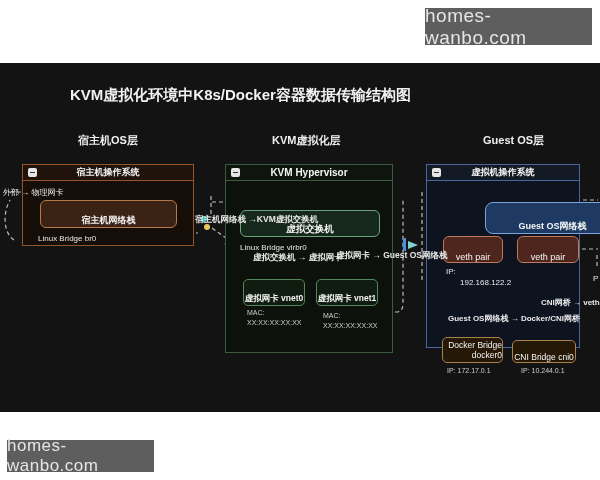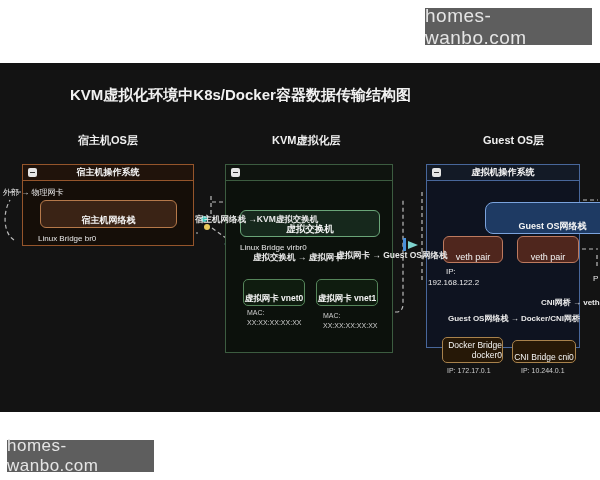--- a/index.html
+++ b/index.html
@@ -105,20 +105,21 @@
 <div class="node" style="left:40px;top:200px;width:137px;height:28px;background:#3a2315;border:1px solid #b5794a;border-radius:6px;font-size:9px;font-weight:bold;">
   <span>宿主机网络栈</span>
 </div>
 <div class="lbl small" style="left:38px;top:234px;">Linux Bridge br0</div>
 <div class="lbl small" style="left:3px;top:187px;">外部 → 物理网卡</div>
 <div class="lbl" style="left:152px;top:214px;font-size:8.5px;font-weight:bold;margin-left:43px;">宿主机网络栈 →KVM虚拟交换机</div>
 
 <div class="group-box" style="left:225px;top:164px;width:168px;height:189px;border:1.5px solid #3c5c40;background:#0c110c;">
   <div class="titlebar" style="background:#0f140f;border-bottom:1.5px solid #3c5c40;">
     <span class="win-icon"></span>
+    <span class="tb-text" style="font-size:10px;">KVM Hypervisor</span>
   </div>
 </div>
 <div class="node" style="left:240px;top:210px;width:140px;height:27px;background:#16281c;border:1px solid #6aa578;border-radius:6px;font-size:9.5px;font-weight:bold;">
   <span>虚拟交换机</span>
 </div>
 <div class="lbl small" style="left:240px;top:243px;">Linux Bridge virbr0</div>
 <div class="lbl" style="left:253px;top:252px;font-size:8.5px;font-weight:bold;">虚拟交换机 → 虚拟网卡</div>
 <div class="lbl" style="left:336px;top:250px;font-size:8.5px;font-weight:bold;">虚拟网卡 → Guest OS网络栈</div>
 <div class="node" style="left:243px;top:279px;width:62px;height:27px;background:#0f1c0f;border:1px solid #55855a;border-radius:5px;font-size:8.5px;font-weight:bold;">
   <span>虚拟网卡 vnet0</span>
@@ -140,21 +141,21 @@
 <div class="node" style="left:443px;top:202px;width:135px;height:32px;background:#1e3a63;border:1px solid #7ba3dd;border-radius:8px;font-size:9px;font-weight:bold;margin-left:42px;">
   <span>Guest OS网络栈</span>
 </div>
 <div class="node" style="left:443px;top:236px;width:60px;height:27px;background:#4f261d;border:1px solid #bd7a5f;border-radius:6px;font-size:9px;">
   <span>veth pair</span>
 </div>
 <div class="node" style="left:517px;top:236px;width:62px;height:27px;background:#4f261d;border:1px solid #bd7a5f;border-radius:6px;font-size:9px;">
   <span>veth pair</span>
 </div>
 <div class="lbl small" style="left:446px;top:267px;">IP:</div>
-<div class="lbl small" style="left:428px;top:278px;">192.168.122.2</div>
+<div class="lbl small" style="left:460px;top:278px;">192.168.122.2</div>
 <div class="lbl small" style="left:541px;top:297px;font-weight:bold;">CNI网桥 → veth p</div>
 <div class="lbl small" style="left:448px;top:313px;font-weight:bold;">Guest OS网络栈 → Docker/CNI网桥</div>
 <div class="node" style="left:442px;top:337px;width:61px;height:26px;background:#261807;border:1px solid #a8824c;border-radius:5px;font-size:8.5px;line-height:1.2;flex-direction:column;">
   <span>Docker Bridge</span>
   <span>docker0</span>
 </div>
 <div class="node" style="left:512px;top:340px;width:64px;height:23px;background:#261807;border:1px solid #a8824c;border-radius:5px;font-size:8.5px;">
   <span>CNI Bridge cni0</span>
 </div>
 <div class="lbl tiny" style="left:447px;top:367px;">IP: 172.17.0.1</div>

